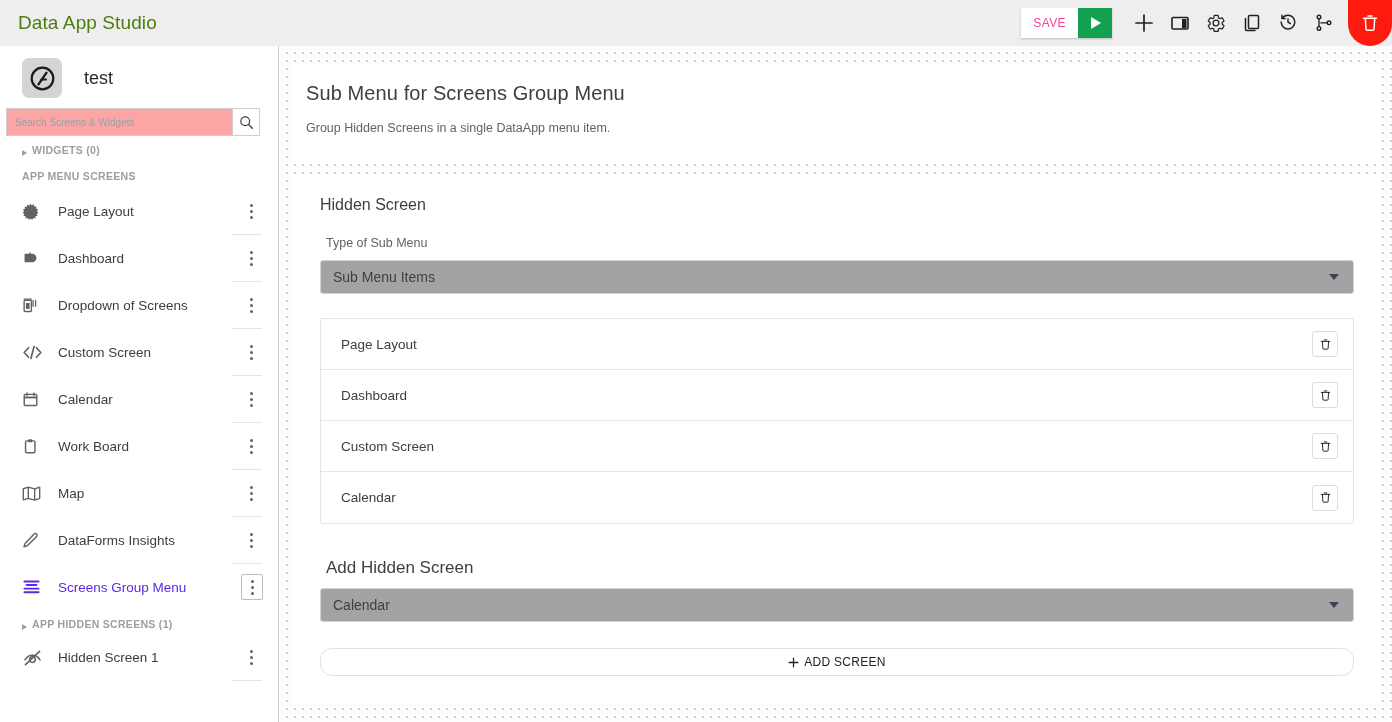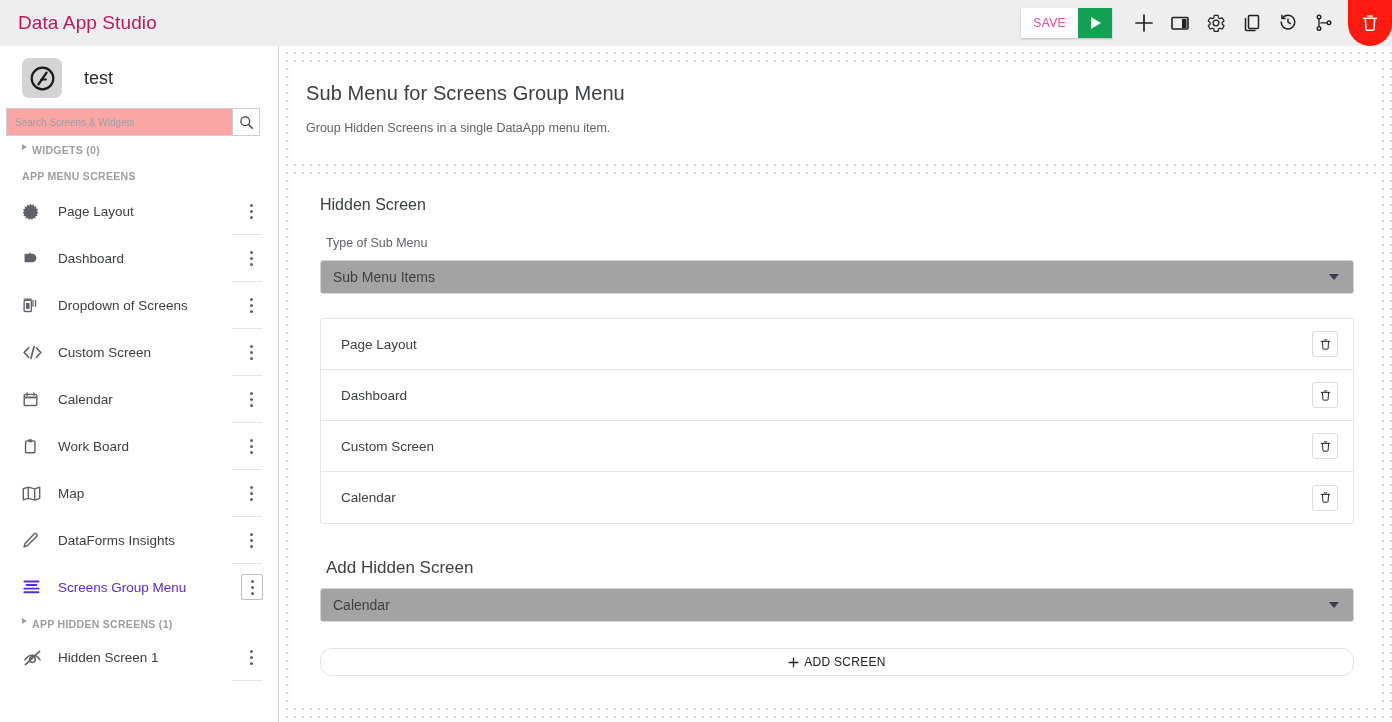--- a/index.html
+++ b/index.html
@@ -13,21 +13,21 @@
   
   .topbar {
     position: absolute; top: 0; left: 0;
     width: 1392px; height: 46px;
     background: #eeeeee;
     display: flex; align-items: center;
   }
   .app-title {
     margin-left: 18px;
     font-size: 19px;
-    color: #be185d;
+    color: #4d7c0f;
     letter-spacing: .1px;
   }
   .topbar-right {
     position: absolute; right: 0; top: 0;
     height: 46px;
     display: flex; align-items: center;
   }
   .save-group {
     display: flex; align-items: center;
     height: 30px;
@@ -115,21 +115,21 @@
   }
   .search-input::placeholder { color: #9aa0a6; }
   .search-btn {
     width: 28px;
     border: 1px solid #cfcfcf;
     background: #ffffff;
     display: flex; align-items: center; justify-content: center;
     cursor: pointer;
   }
   .section-toggle {
-    display: flex; align-items: flex-start;
+    display: flex; align-items: flex-end;
     padding: 8px 0 4px 22px;
     font-size: 10.5px; font-weight: bold;
     color: #9e9e9e;
     letter-spacing: .3px;
     cursor: pointer;
   }
   .caret {
     width: 0; height: 0;
     border-left: 5px solid #9e9e9e;
     border-top: 3.5px solid transparent;

